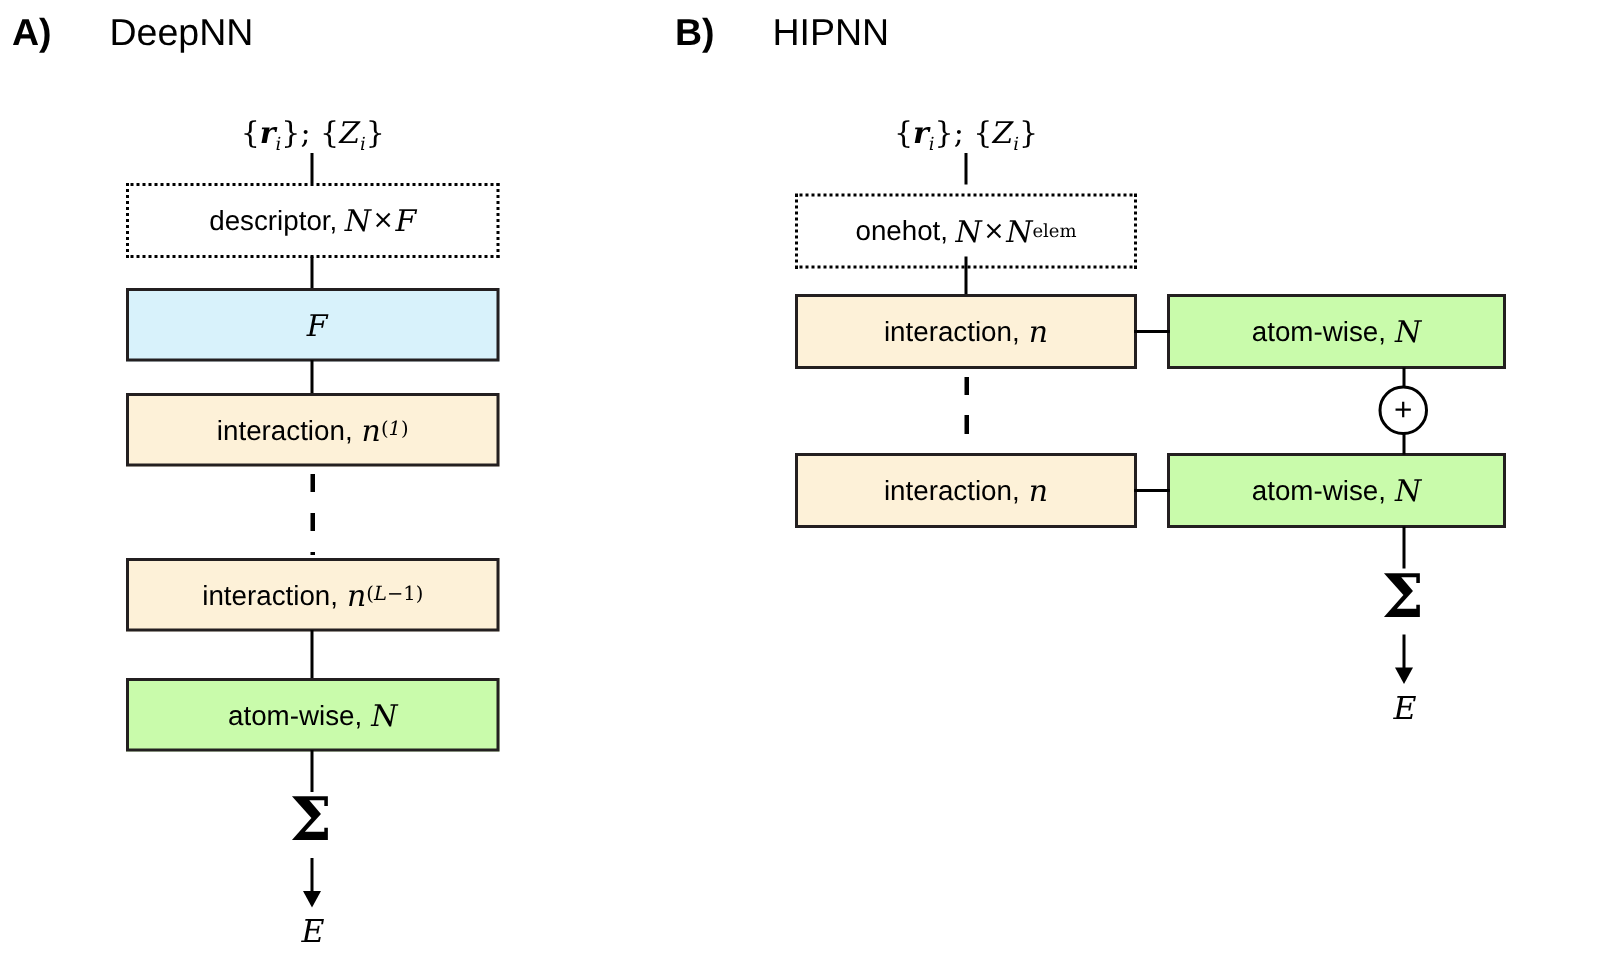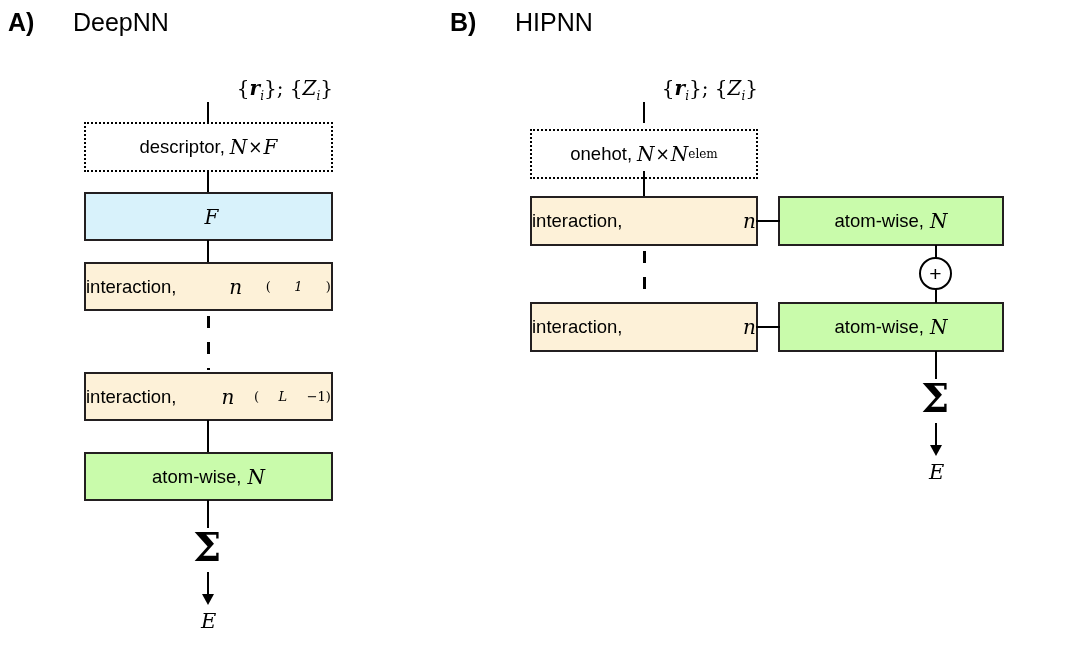--- a/index.html
+++ b/index.html
@@ -42,21 +42,21 @@
     align-items: center;
     justify-content: center;
     font-size: 18.5px;
     white-space: nowrap;
   }
   .box.dotted {
     border: 2.2px dotted #000000;
     background: #ffffff;
   }
   .fill-blue  { background: #d8f2fb; }
-  .fill-peach { background: #fdf1d8; justify-content: space-between; }
+  .fill-peach { background: #fdf1d8; }
   .fill-green { background: #c9fbab; }
 
   
   .vline {
     position: absolute;
     width: 2.4px;
     background: #000000;
   }
   .hline {
     position: absolute;
@@ -99,21 +99,21 @@
     font-size: 21px;
     line-height: 1;
     font-family: "Liberation Sans", sans-serif;
   }
 
   
   .mathlabel {
     position: absolute;
     white-space: nowrap;
     font-size: 19px;
-    text-align: right;
+    text-align: center;
   }
   .sigma {
     position: absolute;
     font-family: "DejaVu Serif", serif;
     font-weight: bold;
     font-size: 40px;
     line-height: 1;
     white-space: nowrap;
   }
   .e-label {

